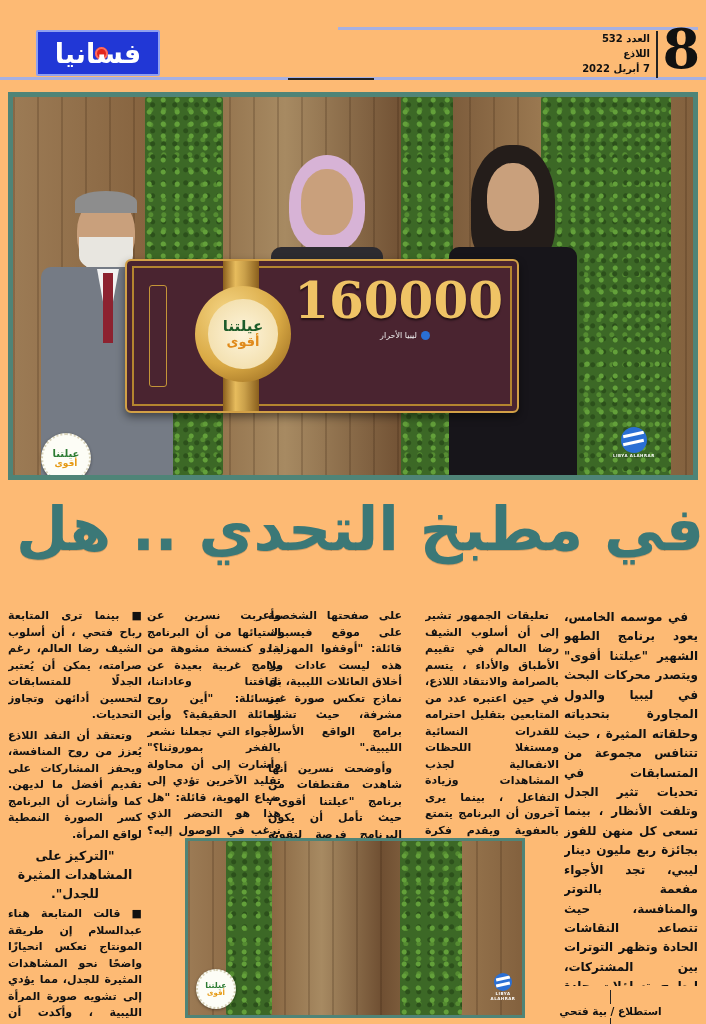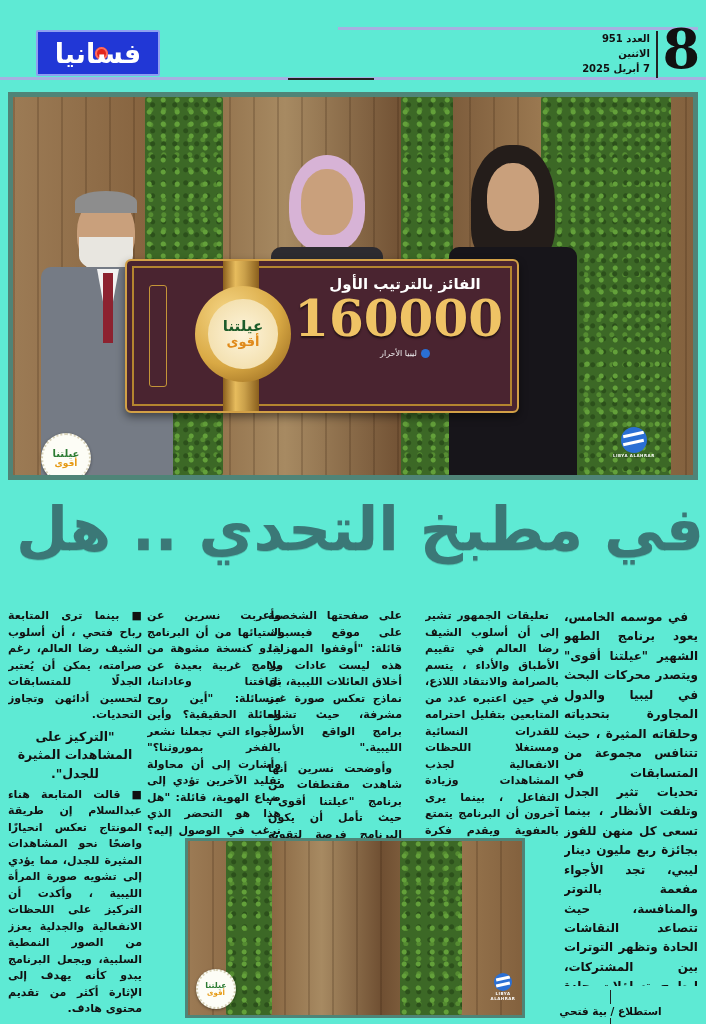--- a/index.html
+++ b/index.html
@@ -1,16 +1,16 @@
 <!DOCTYPE html>
 <html lang="ar"><head>
 <meta charset="utf-8">
 <style>
   html,body{margin:0;padding:0;background:#e8e8e8;}
-  .page{position:relative;width:706px;height:1024px;background:#5eead4;overflow:hidden;
+  .page{position:relative;width:706px;height:1024px;background:#fdba74;overflow:hidden;
         font-family:"DejaVu Sans",sans-serif;color:#111;margin:0 auto;}
   
   .rule{position:absolute;background:#a7b0e0;}
   .masthead{position:absolute;left:36px;top:30px;width:120px;height:42px;background:#2137d6;
             border:2px solid #8fa0f0;border-radius:2px;display:flex;align-items:center;justify-content:center;}
   .masthead .txt{color:#fff;font-size:27px;font-weight:bold;line-height:1;position:relative;z-index:2;}
   .masthead .dot{position:absolute;width:13px;height:13px;border-radius:50%;background:#e3251d;
                  left:57px;top:15px;z-index:1;box-shadow:inset 0 0 0 2px #ff6d5e;}
   .section-title{position:absolute;left:0;right:250px;top:40px;text-align:center;
                  font-size:30px;font-weight:bold;direction:rtl;}
@@ -91,23 +91,23 @@
   <div class="rule" style="left:0;top:77px;width:706px;height:3px;"></div>
 
   <div class="masthead">
     <span class="dot"></span>
     <span class="txt">فسانيا</span>
   </div>
 
   <div class="section-underline"></div>
 
   <div class="issue">
-    <div>العدد 951</div>
-    <div>الاثنين</div>
-    <div>7 أبريل 2025</div>
+    <div>العدد 532</div>
+    <div>اللاذع</div>
+    <div>7 أبريل 2022</div>
   </div>
   <div class="vsep"></div>
   <div class="pagenum">8</div>
 
   <div class="photo" style="left:8px;top:92px;width:680px;height:378px;">
     <div class="plants" style="left:132px;width:78px;"></div>
     <div class="plants" style="left:388px;width:52px;"></div>
     <div class="plants" style="left:528px;width:130px;"></div>
 
     <div class="person">
@@ -134,21 +134,20 @@
     <div class="board" style="left:112px;top:162px;width:390px;height:150px;">
       <div class="ribbon" style="left:96px;"></div>
       <div class="sidebox" style="left:22px;top:24px;width:16px;height:100px;"></div>
       <div class="medal" style="left:68px;top:25px;width:96px;height:96px;">
         <div class="inner">
           <span class="l1">عيلتنا</span>
           <span class="l2">أقوى</span>
         </div>
       </div>
       <div class="board-text" style="left:180px;top:14px;width:196px;">
-        <div class="board-title">الفائز بالترتيب الأول</div>
         <div class="board-amount">160000</div>
         <div class="board-channel">
           <span class="mini-globe"></span>
           <span>ليبيا الأحرار</span>
         </div>
       </div>
     </div>
 
     <div class="cbadge" style="left:28px;top:336px;width:46px;height:46px;">
       <span class="b1" style="font-size:10px;">عيلتنا</span>
@@ -180,20 +179,21 @@
       <p class="indent">وأوضحت نسرين أنها شاهدت مقتطفات من برنامج "عيلتنا أقوى"، حيث تأمل أن يكون البرنامج فرصة لتقوية الروابط الأسرية وإظهار روح التنافس الإيجابية. لكن الصدمة كانت في كمية السخرية وقلة الاحترام، فضلاً عن افتقار المشاركات لأبسط مهارات الطبخ. وتساءلت: "كيف يمكن أن يكون هناك برنامج قائم على الأكلات الليبية، بينما يظهر المشتركون دون أساسيات الطبخ؟"</p>
     </div>
 
     <div class="col" style="right:417px;height:232px;">
       <p>وأعربت نسرين عن استيائها من أن البرنامج يبدو كنسخة مشوهة من برامج غربية بعيدة عن ثقافتنا وعاداتنا، متسائلة: "أين روح العائلة الحقيقية؟ وأين الأجواء التي تجعلنا نشعر بالفخر بموروثنا؟" وأشارت إلى أن محاولة تقليد الآخرين تؤدي إلى ضياع الهوية، قائلة: "هل هذا هو التحضر الذي نرغب في الوصول إليه؟ تحضر بدون هوية، بدون احترام، وبدون قيمة؟"</p>
 
     </div>
 
     <div class="col" style="right:556px;width:134px;height:412px;">
       <p>■ بينما ترى المتابعة رباح فتحي ، أن أسلوب الشيف رضا العالم، رغم صرامته، يمكن أن يُعتبر الجدلًا للمتسابقات لتحسين أدائهن وتجاوز التحديات.</p>
+      <p class="indent">وتعتقد أن النقد اللاذع يُعزز من روح المنافسة، ويحفز المشاركات على تقديم أفضل ما لديهن. كما وأشارت أن البرنامج كسر الصورة النمطية لواقع المرأة.</p>
       <p class="subhead">"التركيز على المشاهدات المثيرة للجدل".</p>
       <p>■ قالت المتابعة هناء عبدالسلام إن طريقة المونتاج تعكس انحيازًا واضحًا نحو المشاهدات المثيرة للجدل، مما يؤدي إلى تشويه صورة المرأة الليبية ، وأكدت أن التركيز على اللحظات الانفعالية والجدلية يعزز من الصور النمطية السلبية، ويجعل البرنامج يبدو كأنه يهدف إلى الإثارة أكثر من تقديم محتوى هادف.</p>
 
     </div>
 
     <div class="caption">
       <span class="vbar"></span>
       <span class="t">استطلاع / بية فتحي</span>
       <span class="vbar"></span>
       <span class="hline"></span>

